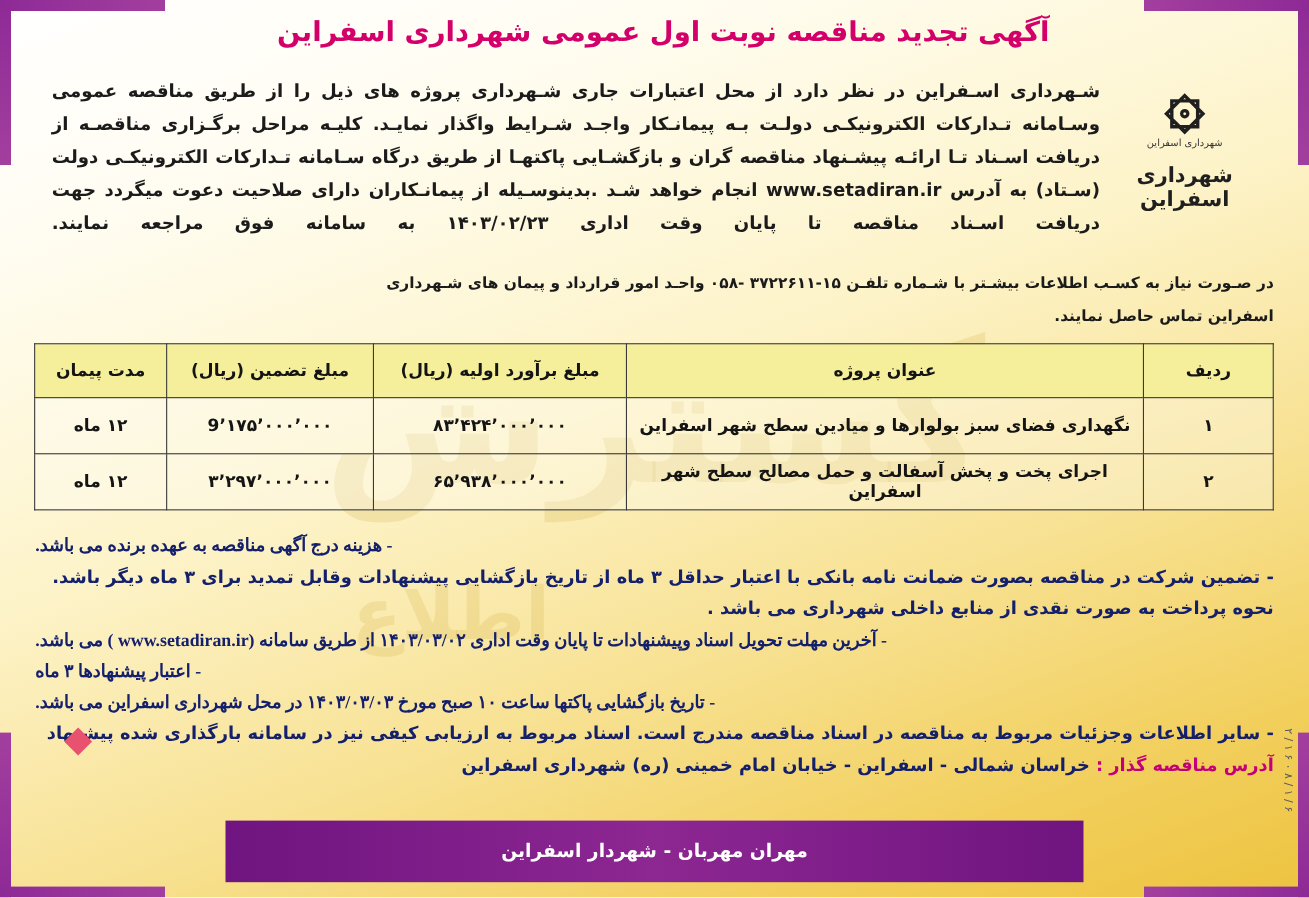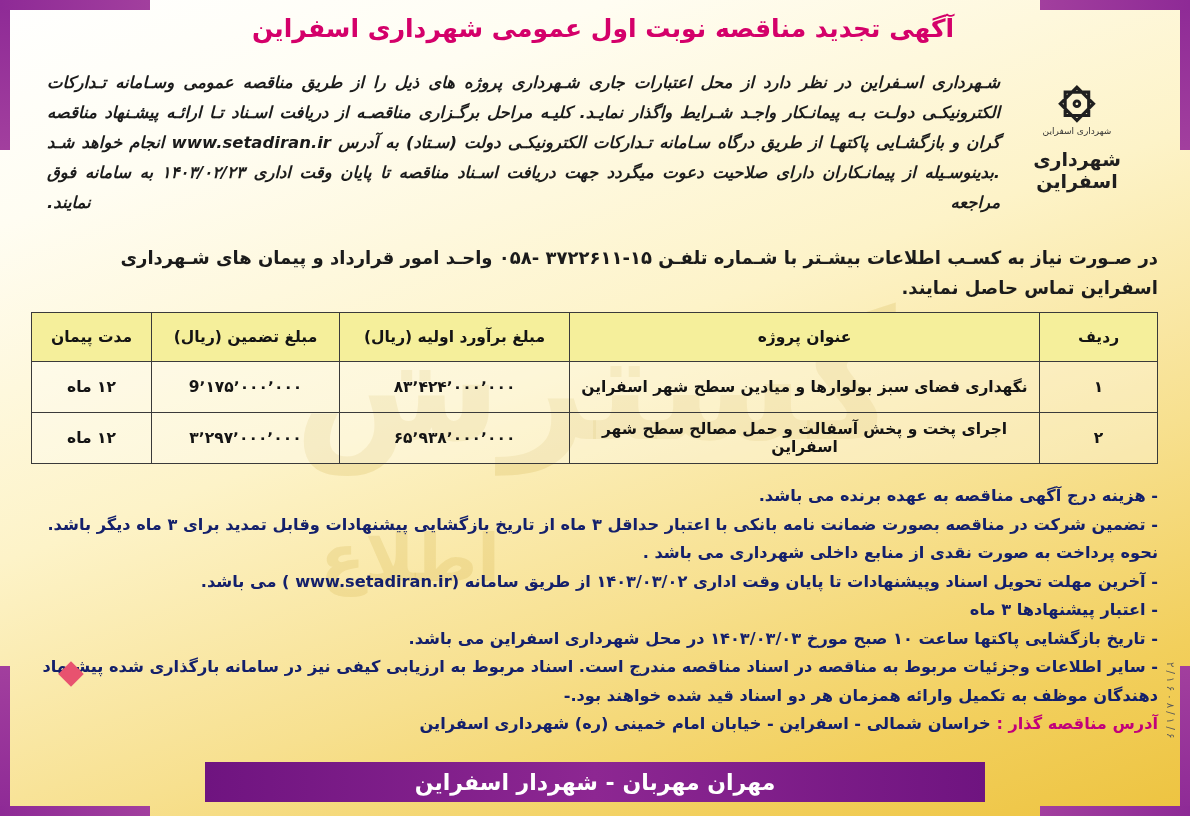--- a/index.html
+++ b/index.html
@@ -114,30 +114,30 @@
     left: 32px;
     top: 68px;
     direction: rtl;
     text-align: justify;
     text-align-last: justify;
     font-size: 16.5px;
     font-weight: bold;
     line-height: 30px;
     color: #1b1b1b;
   }
-  .intro p { margin: 0 0 0 15px; font-style: italic; }
+  .intro p { margin: 0 0 0 15px; }
   .ltr { direction: ltr; unicode-bidi: embed; display: inline-block; }
 
   .contact {
     position: absolute;
     right: 32px;
     left: 32px;
     top: 243px;
     direction: rtl;
-    font-size: 18px;
+    font-size: 14px;
     font-weight: bold;
     line-height: 30px;
     color: #1b1b1b;
     text-align: justify;
   }
 
   table.bids {
     position: absolute;
     right: 32px;
     top: 312px;
@@ -173,34 +173,34 @@
     right: 32px;
     left: 32px;
     top: 482px;
     direction: rtl;
     font-size: 16.2px;
     font-weight: bold;
     line-height: 28.5px;
     color: #14206b;
   }
   .notes .line { display: block; }
-  .notes .line.center { text-align: right; }
+  .notes .line.center { text-align: left; font-family: Liberation Serif, serif; }
   .notes .addr { color: #14206b; }
   .notes .addr .lbl { color: #c2007a; margin-top: 16px; }
 
   .footer {
     position: absolute;
     left: 50%;
     transform: translateX(-50%);
     bottom: 14px;
     width: 780px;
-    height: 40px;
+    height: 56px;
     background: linear-gradient(90deg, #6f1480 0%, #8d2792 50%, #6f1480 100%);
     color: #ffffff;
-    font-size: 22px;
+    font-size: 17px;
     font-weight: bold;
     display: flex;
     align-items: center;
     justify-content: center;
     direction: rtl;
   }
 
   .side-code {
     position: absolute;
     right: 14px;
@@ -298,21 +298,20 @@
   </table>
 
   <div class="notes">
     <span class="line center">- هزینه درج آگهی مناقصه به عهده برنده می باشد.</span>
     <span class="line">- تضمین شرکت در مناقصه بصورت ضمانت نامه بانکی با اعتبار حداقل ۳ ماه از تاریخ بازگشایی پیشنهادات وقابل تمدید برای ۳ ماه دیگر باشد.</span>
     <span class="line">نحوه پرداخت به صورت نقدی از منابع داخلی شهرداری می باشد .</span>
     <span class="line center">- آخرین مهلت تحویل اسناد وپیشنهادات تا پایان وقت اداری ۱۴۰۳/۰۳/۰۲ از طریق سامانه (www.setadiran.ir  ) می باشد.</span>
     <span class="line center">- اعتبار پیشنهادها ۳ ماه</span>
     <span class="line center">- تاریخ بازگشایی پاکتها ساعت ۱۰ صبح مورخ ۱۴۰۳/۰۳/۰۳ در محل شهرداری اسفراین می باشد.</span>
     <span class="line">- سایر اطلاعات وجزئیات مربوط به مناقصه در اسناد مناقصه مندرج است.  اسناد مربوط به ارزیابی کیفی نیز در سامانه بارگذاری شده پیشنهاد</span>
-    <span class="line">دهندگان موظف به تکمیل وارائه همزمان هر دو اسناد قید شده خواهند بود.-</span>
     <span class="line addr">
       <span class="lbl">آدرس مناقصه گذار :</span>
       <span>خراسان شمالی - اسفراین - خیابان امام خمینی (ره) شهرداری اسفراین</span>
     </span>
   </div>
 
   <div class="pink-dot"></div>
 
   <div class="side-code">۶ / ۱ / ۸ ۰ ۶ ۱ / ۲</div>
 

